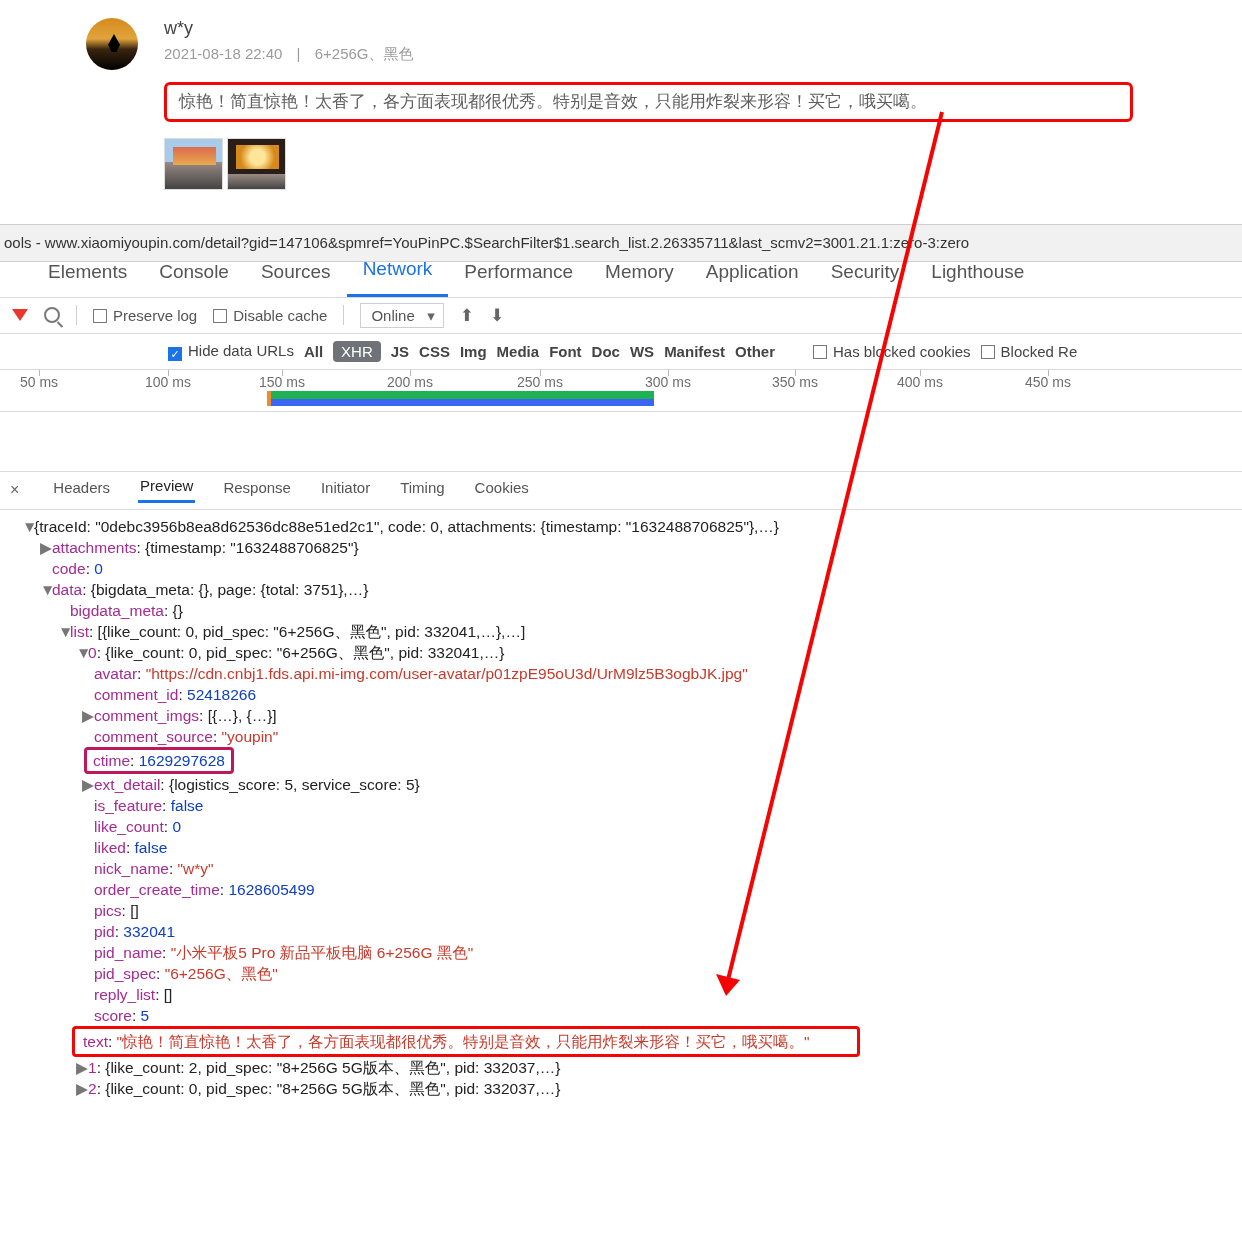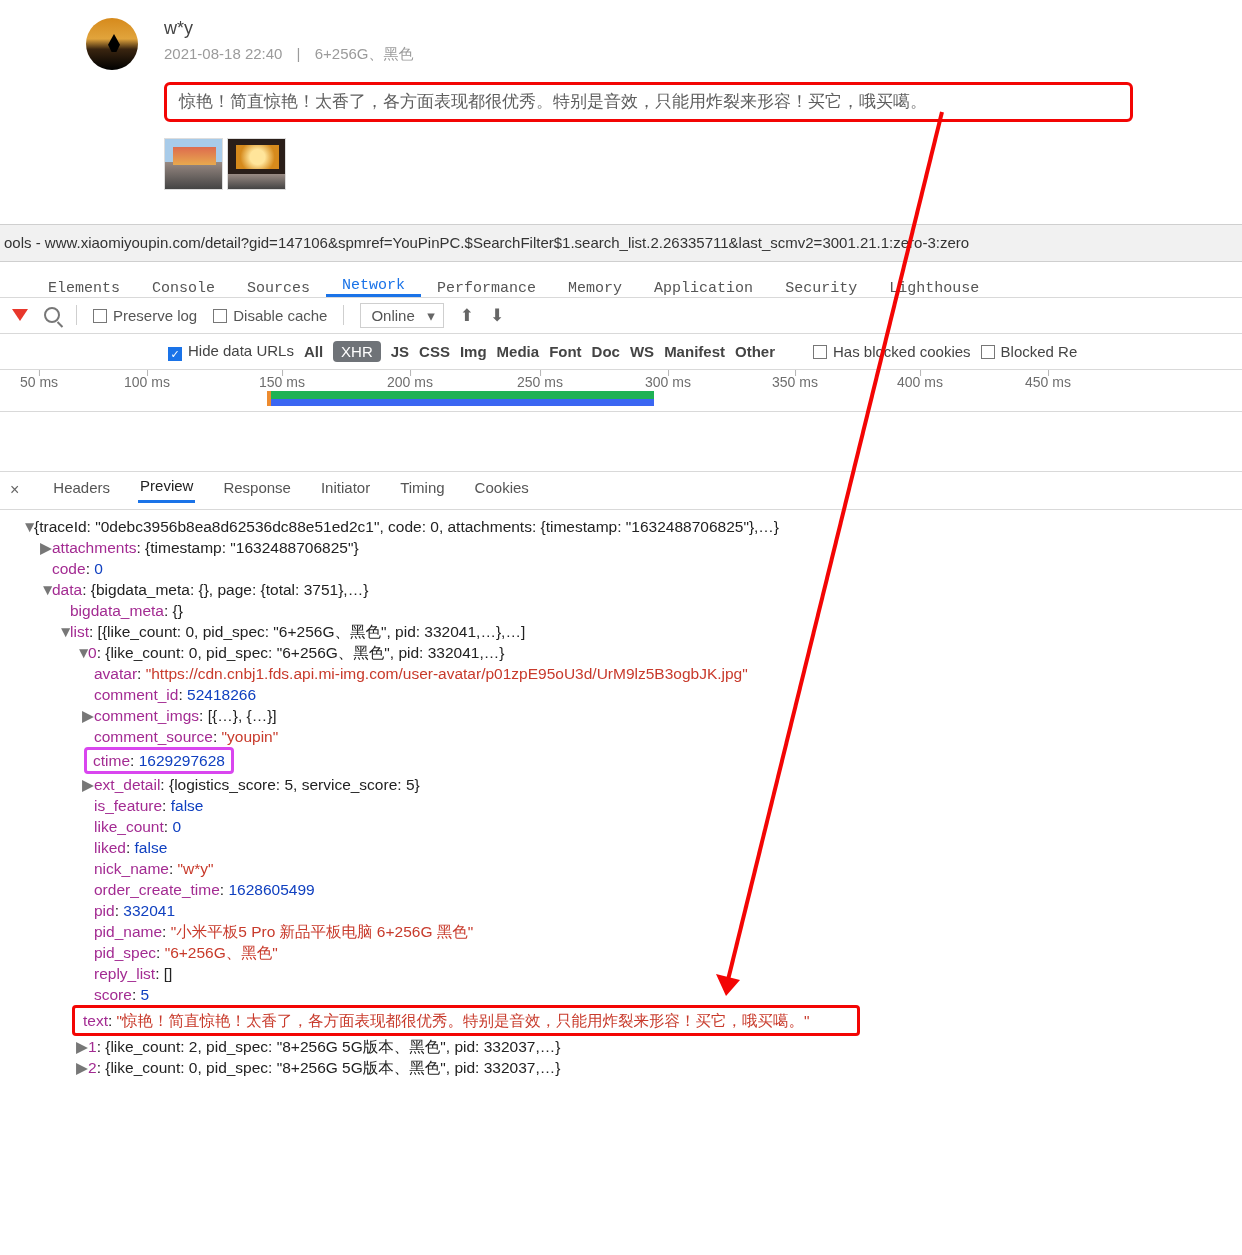--- a/index.html
+++ b/index.html
@@ -17,21 +17,21 @@
 .review-imgs { display:flex; gap:4px;}
 .rimg { width:59px; height:52px; border:1px solid #ddd; background:#444; position:relative;}
 .rimg.a{background:linear-gradient(180deg,#a8cbe9 0%,#a8cbe9 45%,#9a8b84 45%,#444 100%);}
 .rimg.a::before{content:"";position:absolute;left:8px;top:8px;width:43px;height:18px;background:linear-gradient(180deg,#dd6b4e,#e8a94e);}
 .rimg.b{background:linear-gradient(180deg,#2a1e19 0%,#2a1e19 70%,#9a8b84 70%,#444 100%);}
 .rimg.b::before{content:"";position:absolute;left:8px;top:6px;width:43px;height:24px;background:radial-gradient(circle,#ffe59a 30%,#d68a1c 70%);}
 
 
 .devtools-title { border-top:1px solid #cfcfcf; border-bottom:1px solid #cfcfcf; background:#f1f1f1; height:38px; display:flex; align-items:center; padding:0 4px; font-size:15px; color:#333; white-space:nowrap; overflow:hidden;}
 .devtools-tabs { height:36px; border-bottom:1px solid #d9d9d9; display:flex; align-items:flex-end; padding:0 32px;}
-.dtab { padding:0 16px 0 16px; font-size:15px; color:#555; cursor:pointer;font-family:Liberation Mono, monospace;}
+.dtab { padding:0 16px 14px 16px; font-size:19px; color:#555; cursor:pointer;}
 .dtab.active { color:#1a73e8; border-bottom:3px solid #1a73e8; }
 
 .toolbar1 { height:36px; border-bottom:1px solid #d9d9d9; display:flex; align-items:center; padding:0 12px; font-size:15px; color:#555; gap:16px;}
 .funnel{width:0;height:0;border-left:8px solid transparent;border-right:8px solid transparent;border-top:12px solid #e8372c;}
 .mag{width:16px;height:16px;border:2px solid #777;border-radius:50%;position:relative;}
 .mag::after{content:"";position:absolute;width:2px;height:7px;background:#777;left:13px;top:12px;transform:rotate(-45deg);}
 .sep { width:1px; height:20px; background:#cfcfcf;}
 .cb { width:14px; height:14px; border:1px solid #777; display:inline-block; vertical-align:-2px; margin-right:6px;}
 .select { border:1px solid #cfcfcf; padding:3px 28px 3px 10px; position:relative;}
 .select::after{content:"▾";position:absolute;right:8px;color:#666;}
@@ -56,21 +56,21 @@
 .subtabs .x{font-size:16px;color:#666;margin-right:6px;}
 .stab { padding:0 2px 6px 2px;}
 .stab.active { color:#222; border-bottom:3px solid #1a73e8;}
 
 
 .json { font-family: Consolas, Menlo, monospace; font-size:15.5px; line-height:21px; color:#222; padding:6px 2px 20px 2px; white-space:nowrap; position:relative;}
 .row { padding-left:0;}
 .i1{padding-left:20px;} .i2{padding-left:38px;} .i3{padding-left:56px;} .i4{padding-left:74px;} .i5{padding-left:92px;}
 .tri{display:inline-block;width:10px;color:#777;margin-right:2px;}
 .key{color:#a32b92;} .str{color:#c83a2b;} .num{color:#1040c0;} .bool{color:#1040c0;} .plain{color:#222;}
-.redbox { border:3px solid #d946ef; border-radius:4px; display:inline-block; padding:0 6px;}
+.redbox { border:3px solid #be185d; border-radius:4px; display:inline-block; padding:0 6px;}
 .redbox-block { border:3px solid #f30504; border-radius:4px; padding:2px 8px; margin-left:70px; margin-right:380px;}
 
 
 .arrow-svg{position:absolute;left:0;top:0;pointer-events:none;}
 </style>
 </head>
 <body>
 
 <div class="review-wrap">
   <div class="avatar"></div>
@@ -131,21 +131,21 @@
   <span class="ftype">Doc</span>
   <span class="ftype">WS</span>
   <span class="ftype">Manifest</span>
   <span class="ftype">Other</span>
   <label style="margin-left:28px"><span class="cb"></span><span>Has blocked cookies</span></label>
   <label><span class="cb"></span><span>Blocked Re</span></label>
 </div>
 
 <div class="timeline">
   <span class="tick" style="left:39px">50 ms</span>
-  <span class="tick" style="left:147px">100 ms</span>
+  <span class="tick" style="left:168px">100 ms</span>
   <span class="tick" style="left:282px">150 ms</span>
   <span class="tick" style="left:410px">200 ms</span>
   <span class="tick" style="left:540px">250 ms</span>
   <span class="tick" style="left:668px">300 ms</span>
   <span class="tick" style="left:795px">350 ms</span>
   <span class="tick" style="left:920px">400 ms</span>
   <span class="tick" style="left:1048px">450 ms</span>
   <div class="bar-area">
     <div class="bar-orange" style="left:267px"></div>
     <div class="bar-green" style="left:271px;width:383px"></div>
@@ -176,20 +176,21 @@
   <div class="row i5"><span class="key">comment_id</span><span class="plain">: </span><span class="num">52418266</span></div>
   <div class="row i5"><span class="tri" style="margin-left:-12px">▶</span><span class="key">comment_imgs</span><span class="plain">: </span><span class="plain">[{…}, {…}]</span></div>
   <div class="row i5"><span class="key">comment_source</span><span class="plain">: </span><span class="str">"youpin"</span></div>
   <div class="row" style="padding-left:82px"><span class="redbox"><span class="key">ctime</span><span class="plain">: </span><span class="num">1629297628</span></span></div>
   <div class="row i5"><span class="tri" style="margin-left:-12px">▶</span><span class="key">ext_detail</span><span class="plain">: </span><span class="plain">{logistics_score: 5, service_score: 5}</span></div>
   <div class="row i5"><span class="key">is_feature</span><span class="plain">: </span><span class="bool">false</span></div>
   <div class="row i5"><span class="key">like_count</span><span class="plain">: </span><span class="num">0</span></div>
   <div class="row i5"><span class="key">liked</span><span class="plain">: </span><span class="bool">false</span></div>
   <div class="row i5"><span class="key">nick_name</span><span class="plain">: </span><span class="str">"w*y"</span></div>
   <div class="row i5"><span class="key">order_create_time</span><span class="plain">: </span><span class="num">1628605499</span></div>
+  <div class="row i5"><span class="key">pics</span><span class="plain">: </span><span class="plain">[]</span></div>
   <div class="row i5"><span class="key">pid</span><span class="plain">: </span><span class="num">332041</span></div>
   <div class="row i5"><span class="key">pid_name</span><span class="plain">: </span><span class="str">"小米平板5 Pro 新品平板电脑 6+256G  黑色"</span></div>
   <div class="row i5"><span class="key">pid_spec</span><span class="plain">: </span><span class="str">"6+256G、黑色"</span></div>
   <div class="row i5"><span class="key">reply_list</span><span class="plain">: </span><span class="plain">[]</span></div>
   <div class="row i5"><span class="key">score</span><span class="plain">: </span><span class="num">5</span></div>
   <div class="redbox-block">
     <div><span class="key">text</span><span class="plain">: </span><span class="str">"惊艳！简直惊艳！太香了，各方面表现都很优秀。特别是音效，只能用炸裂来形容！买它，哦买噶。"</span></div>
   </div>
   <div class="row i4"><span class="tri">▶</span><span class="key">1</span><span class="plain">: </span><span class="plain">{like_count: 2, pid_spec: "8+256G 5G版本、黑色", pid: 332037,…}</span></div>
   <div class="row i4"><span class="tri">▶</span><span class="key">2</span><span class="plain">: </span><span class="plain">{like_count: 0, pid_spec: "8+256G 5G版本、黑色", pid: 332037,…}</span></div>

